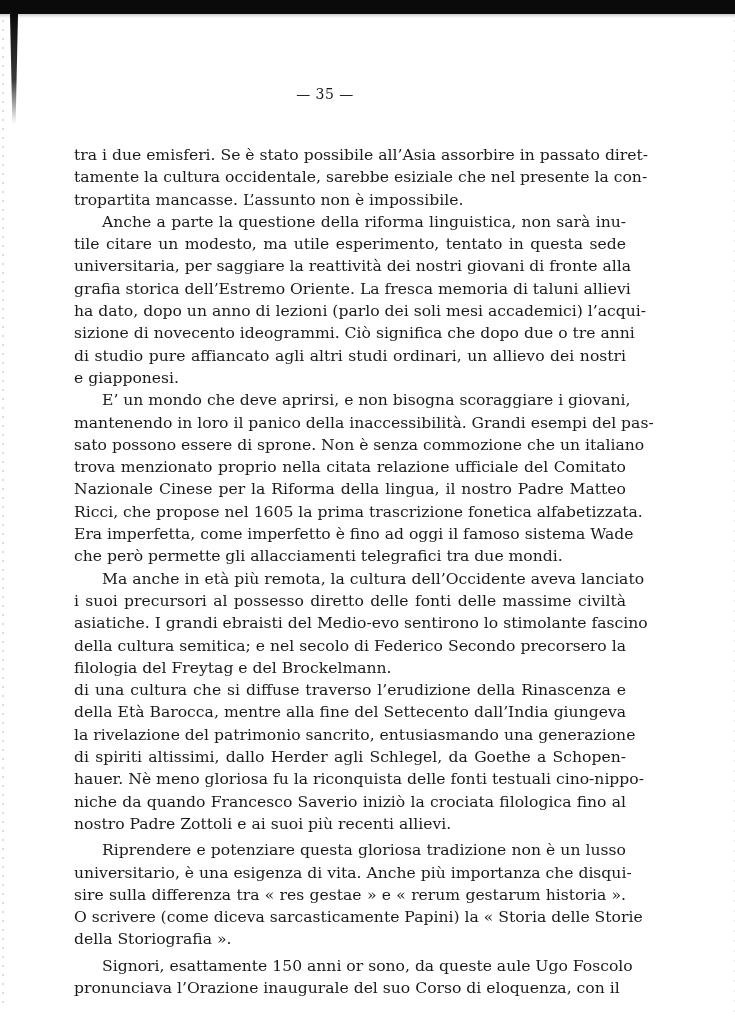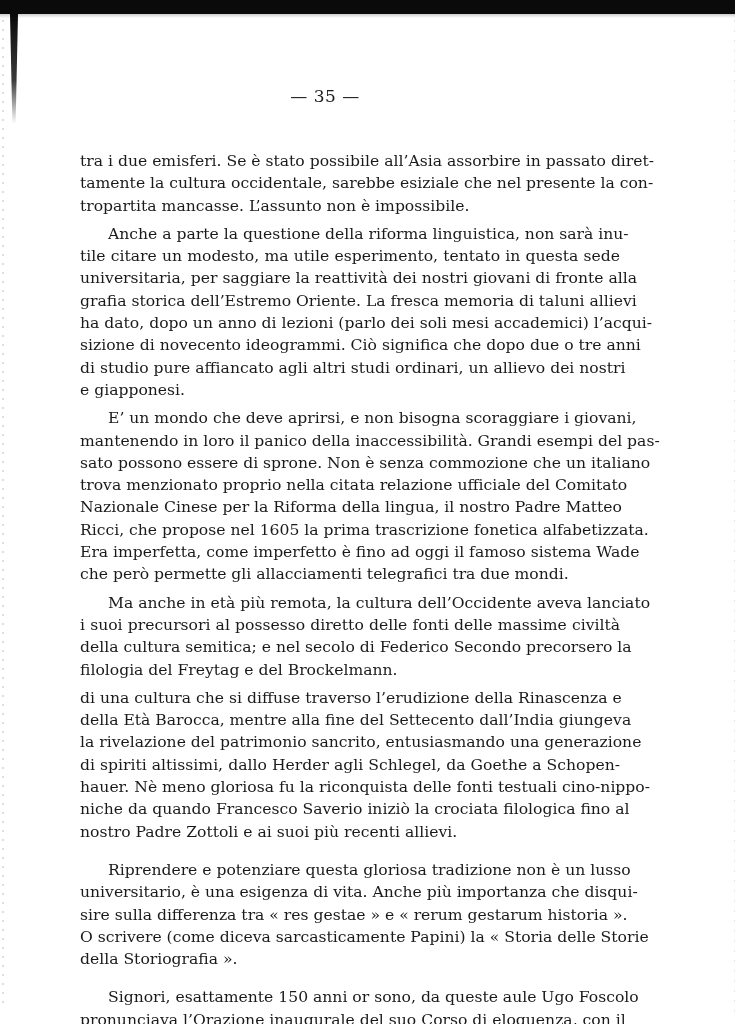--- a/index.html
+++ b/index.html
@@ -53,33 +53,33 @@
       height: 1000px;
       background: repeating-linear-gradient(#d0d0d0 0 2px, transparent 2px 10px);
       opacity: 0.5;
     }
     .page-number {
       position: absolute;
       top: 86px;
       left: 0;
       width: 650px;
       text-align: center;
-      font-size: 17px;
+      font-size: 14px;
       letter-spacing: 0.5px;
     }
     .text-block {
       position: absolute;
       left: 74px;
       top: 144px;
       width: 552px;
       font-size: 15.6px;
       line-height: 22.3px;
     }
     .para {
-      margin: 6px;
+      margin: 0;
       text-align: justify;
       text-align-last: left;
     }
     .line {
       display: block;
       text-align: justify;
       text-align-last: justify;
       white-space: nowrap;
       height: 22.3px;
       overflow: visible;
@@ -127,20 +127,21 @@
       <span class="line">sato possono essere di sprone. Non è senza commozione che un italiano</span>
       <span class="line">trova menzionato proprio nella citata relazione ufficiale del Comitato</span>
       <span class="line">Nazionale Cinese per la Riforma della lingua, il nostro Padre Matteo</span>
       <span class="line">Ricci, che propose nel 1605 la prima trascrizione fonetica alfabetizzata.</span>
       <span class="line">Era imperfetta, come imperfetto è fino ad oggi il famoso sistema Wade</span>
       <span class="line last">che però permette gli allacciamenti telegrafici tra due mondi.</span>
     </div>
     <div class="para">
       <span class="line indent">Ma anche in età più remota, la cultura dell’Occidente aveva lanciato</span>
       <span class="line">i suoi precursori al possesso diretto delle fonti delle massime civiltà</span>
+      <span class="line">asiatiche. I grandi ebraisti del Medio-evo sentirono lo stimolante fascino</span>
       <span class="line">della cultura semitica; e nel secolo di Federico Secondo precorsero la</span>
       <span class="line last">filologia del Freytag e del Brockelmann.</span>
     </div>
     <div class="para">
       <span class="line">di una cultura che si diffuse traverso l’erudizione della Rinascenza e</span>
       <span class="line">della Età Barocca, mentre alla fine del Settecento dall’India giungeva</span>
       <span class="line">la rivelazione del patrimonio sancrito, entusiasmando una generazione</span>
       <span class="line">di spiriti altissimi, dallo Herder agli Schlegel, da Goethe a Schopen-</span>
       <span class="line">hauer. Nè meno gloriosa fu la riconquista delle fonti testuali cino-nippo-</span>
       <span class="line">niche da quando Francesco Saverio iniziò la crociata filologica fino al</span>

